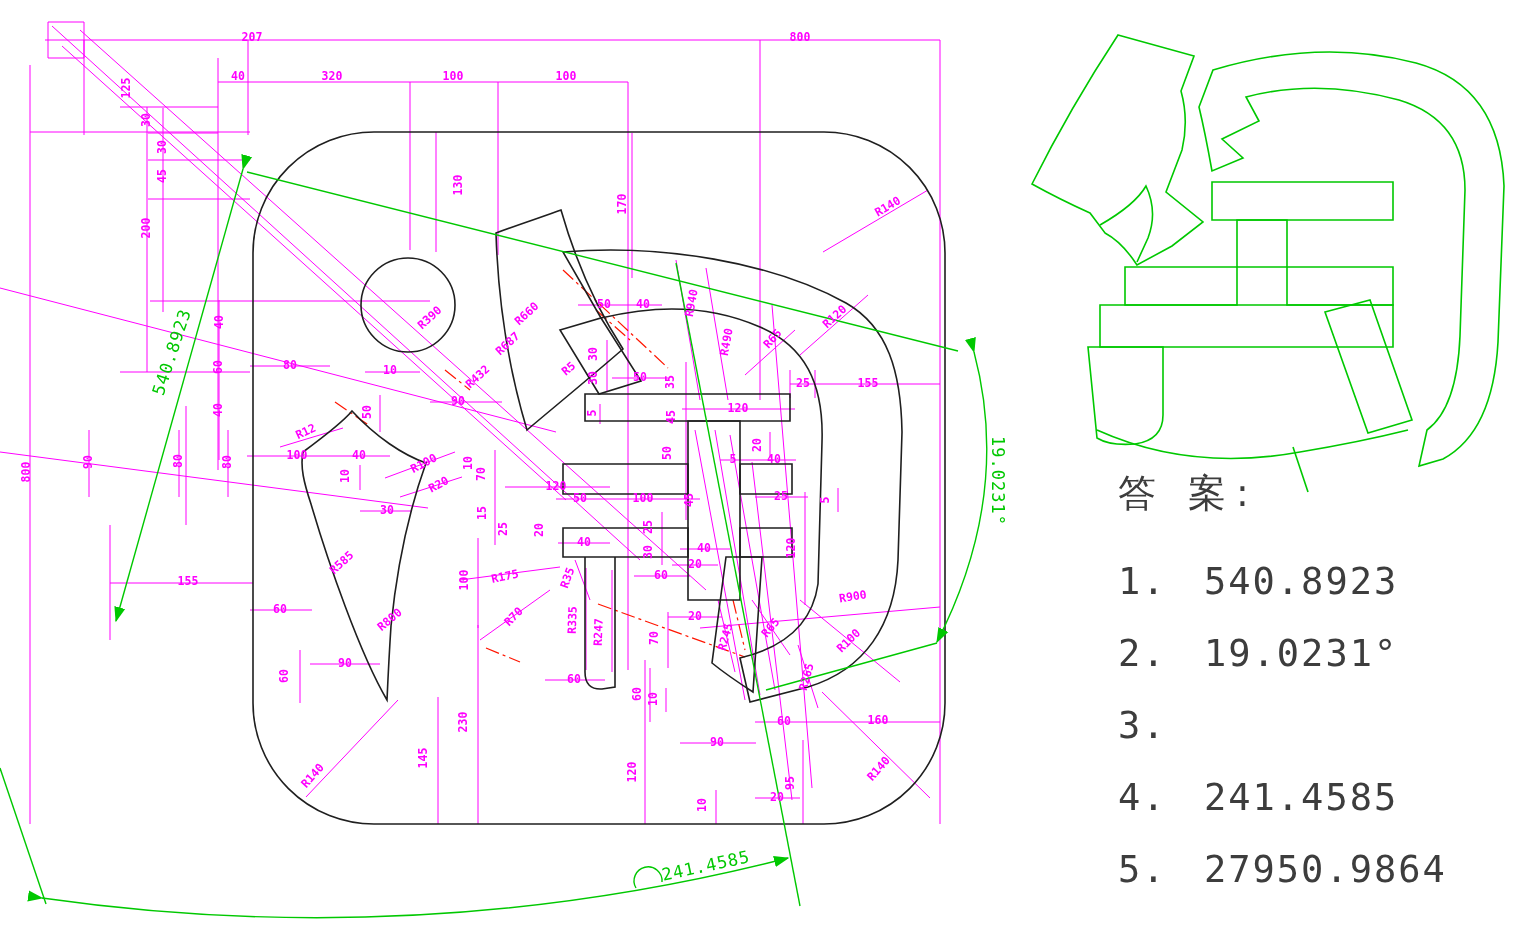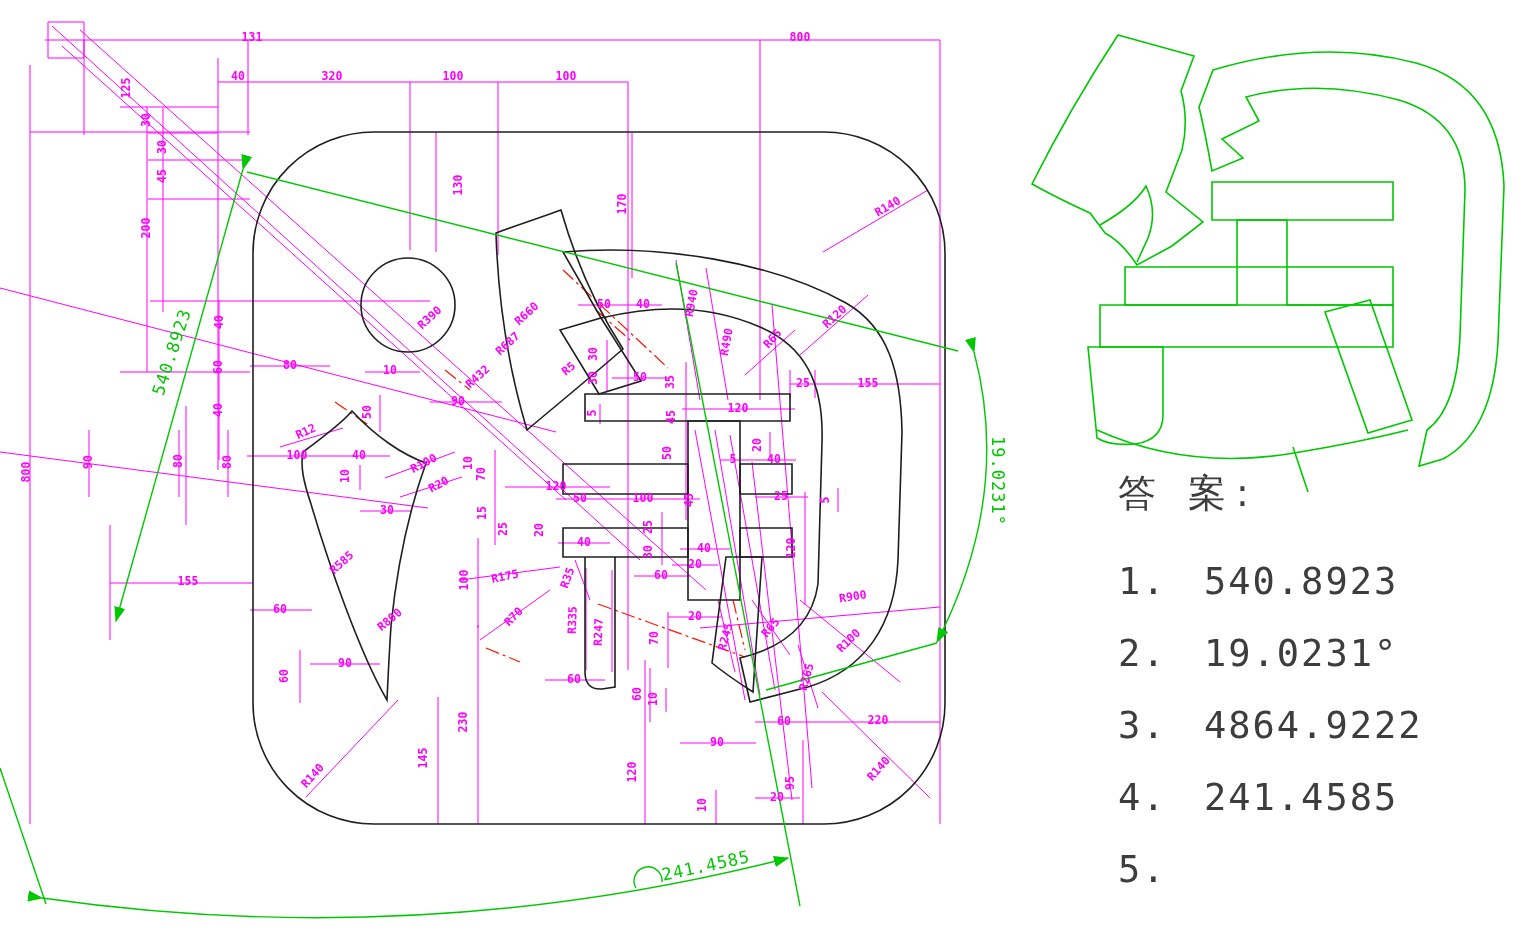--- a/index.html
+++ b/index.html
@@ -190,21 +190,21 @@
       <path d="M1287,267 H1393 V305 H1287 Z"></path>
       <path d="M1100,305 H1393 V347 H1100 Z"></path>
       <path d="M1088,347 H1163 V415 Q1163,440 1135,444 Q1110,446 1097,438 Z"></path>
       <path d="M1097,430 Q1190,472 1300,452 Q1360,442 1408,430"></path>
       <path d="M1325,312 L1370,300 L1412,420 L1368,433 Z"></path>
       <path d="M1293,447 L1308,492"></path>
     </g>
   </svg>
 
   <div id="dim-layer">
-      <span class="dim" style="left: 252px; top: 38px; --r: 0deg;">131</span>
+      <span class="dim" style="left: 252px; top: 38px; --r: 0deg;">207</span>
       <span class="dim" style="left: 800px; top: 38px; --r: 0deg;">800</span>
       <span class="dim" style="left: 127px; top: 88px; --r: -90deg;">125</span>
       <span class="dim" style="left: 238px; top: 77px; --r: 0deg;">40</span>
       <span class="dim" style="left: 332px; top: 77px; --r: 0deg;">320</span>
       <span class="dim" style="left: 453px; top: 77px; --r: 0deg;">100</span>
       <span class="dim" style="left: 566px; top: 77px; --r: 0deg;">100</span>
       <span class="dim" style="left: 147px; top: 120px; --r: -90deg;">30</span>
       <span class="dim" style="left: 163px; top: 147px; --r: -90deg;">30</span>
       <span class="dim" style="left: 163px; top: 176px; --r: -90deg;">45</span>
       <span class="dim" style="left: 147px; top: 228px; --r: -90deg;">200</span>
@@ -290,21 +290,21 @@
       <span class="dim" style="left: 690px; top: 500px; --r: -90deg;">45</span>
       <span class="dim" style="left: 695px; top: 617px; --r: 0deg;">20</span>
       <span class="dim" style="left: 655px; top: 638px; --r: -90deg;">70</span>
       <span class="dim" style="left: 726px; top: 637px; --r: -75deg;">R245</span>
       <span class="dim" style="left: 771px; top: 628px; --r: -50deg;">R65</span>
       <span class="dim" style="left: 853px; top: 597px; --r: -9deg;">R900</span>
       <span class="dim" style="left: 849px; top: 641px; --r: -45deg;">R100</span>
       <span class="dim" style="left: 807px; top: 677px; --r: -75deg;">R265</span>
       <span class="dim" style="left: 792px; top: 548px; --r: -90deg;">120</span>
       <span class="dim" style="left: 784px; top: 722px; --r: 0deg;">60</span>
-      <span class="dim" style="left: 878px; top: 721px; --r: 0deg;">220</span>
+      <span class="dim" style="left: 878px; top: 721px; --r: 0deg;">160</span>
       <span class="dim" style="left: 717px; top: 743px; --r: 0deg;">90</span>
       <span class="dim" style="left: 633px; top: 772px; --r: -90deg;">120</span>
       <span class="dim" style="left: 703px; top: 805px; --r: -90deg;">10</span>
       <span class="dim" style="left: 791px; top: 783px; --r: -90deg;">95</span>
       <span class="dim" style="left: 777px; top: 798px; --r: 0deg;">20</span>
       <span class="dim" style="left: 879px; top: 769px; --r: -48deg;">R140</span>
       <span class="dim g" style="left: 172px; top: 352px; --r: -72deg;">540.8923</span>
       <span class="dim g" style="left: 997px; top: 481px; --r: 90deg;">19.0231°</span>
       <span class="dim g" style="left: 706px; top: 866px; --r: -12deg;">241.4585</span>
     </div>
@@ -314,23 +314,23 @@
     <div class="ans-row" style="top:92px">
       <span class="ans-no">1.</span>
       <span class="ans-val">540.8923</span>
     </div>
     <div class="ans-row" style="top:164px">
       <span class="ans-no">2.</span>
       <span class="ans-val">19.0231°</span>
     </div>
     <div class="ans-row" style="top:236px">
       <span class="ans-no">3.</span>
-      <span class="ans-val">4864.9222</span>
     </div>
     <div class="ans-row" style="top:308px">
       <span class="ans-no">4.</span>
       <span class="ans-val">241.4585</span>
     </div>
     <div class="ans-row" style="top:380px">
       <span class="ans-no">5.</span>
+      <span class="ans-val">27950.9864</span>
     </div>
   </div>
 </div>
 
 </body></html>

